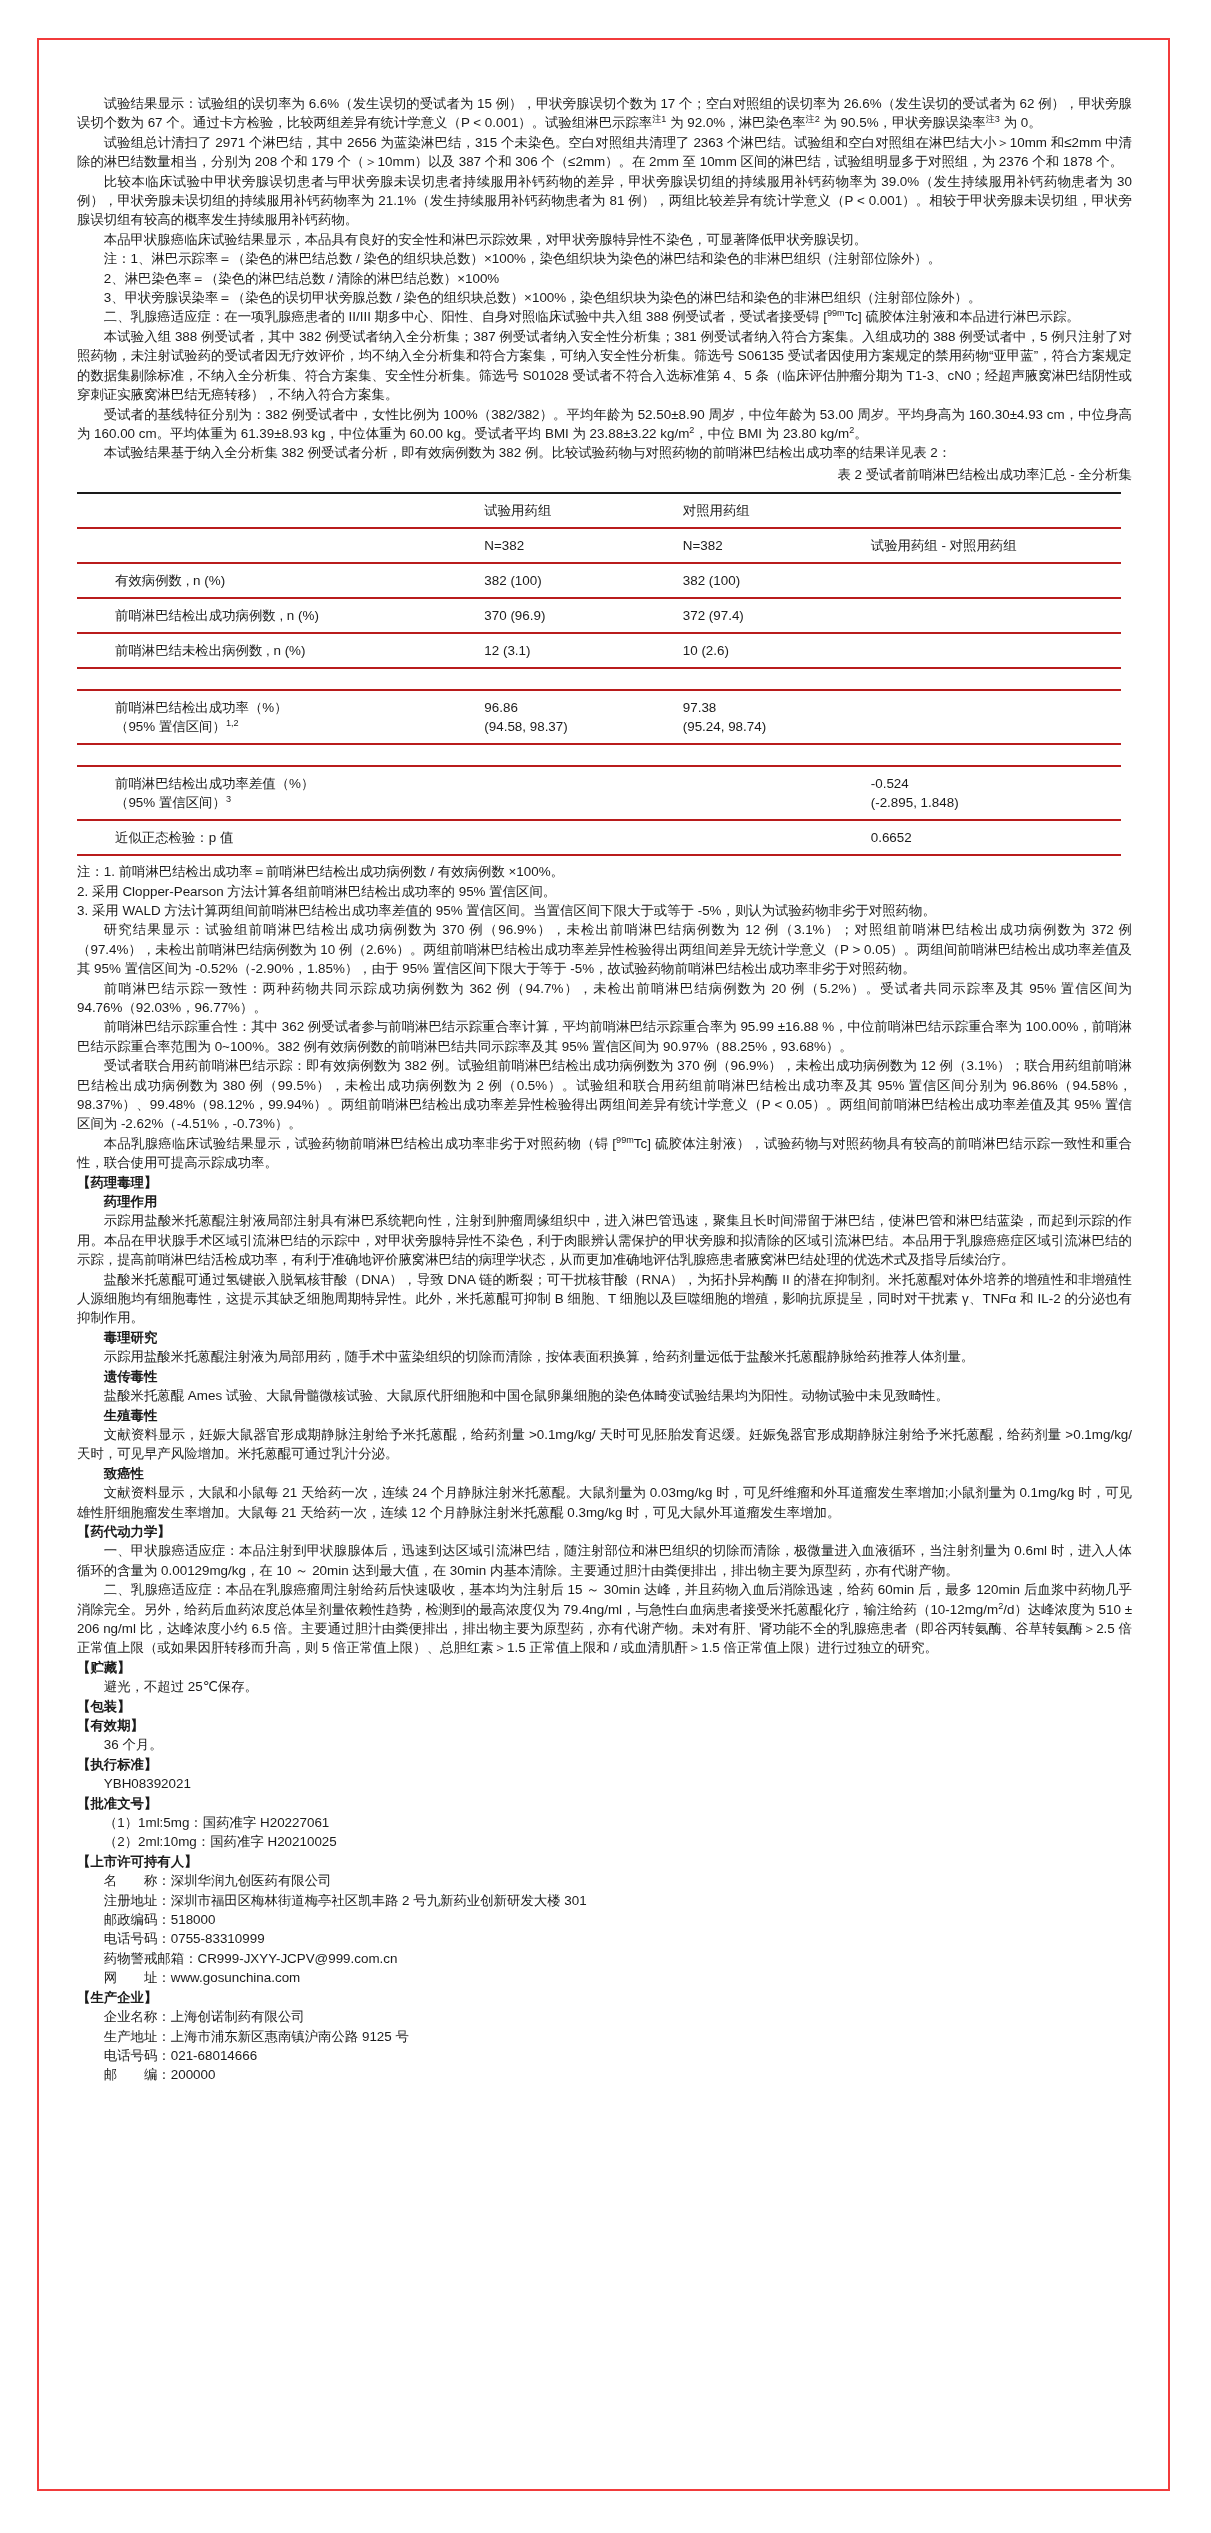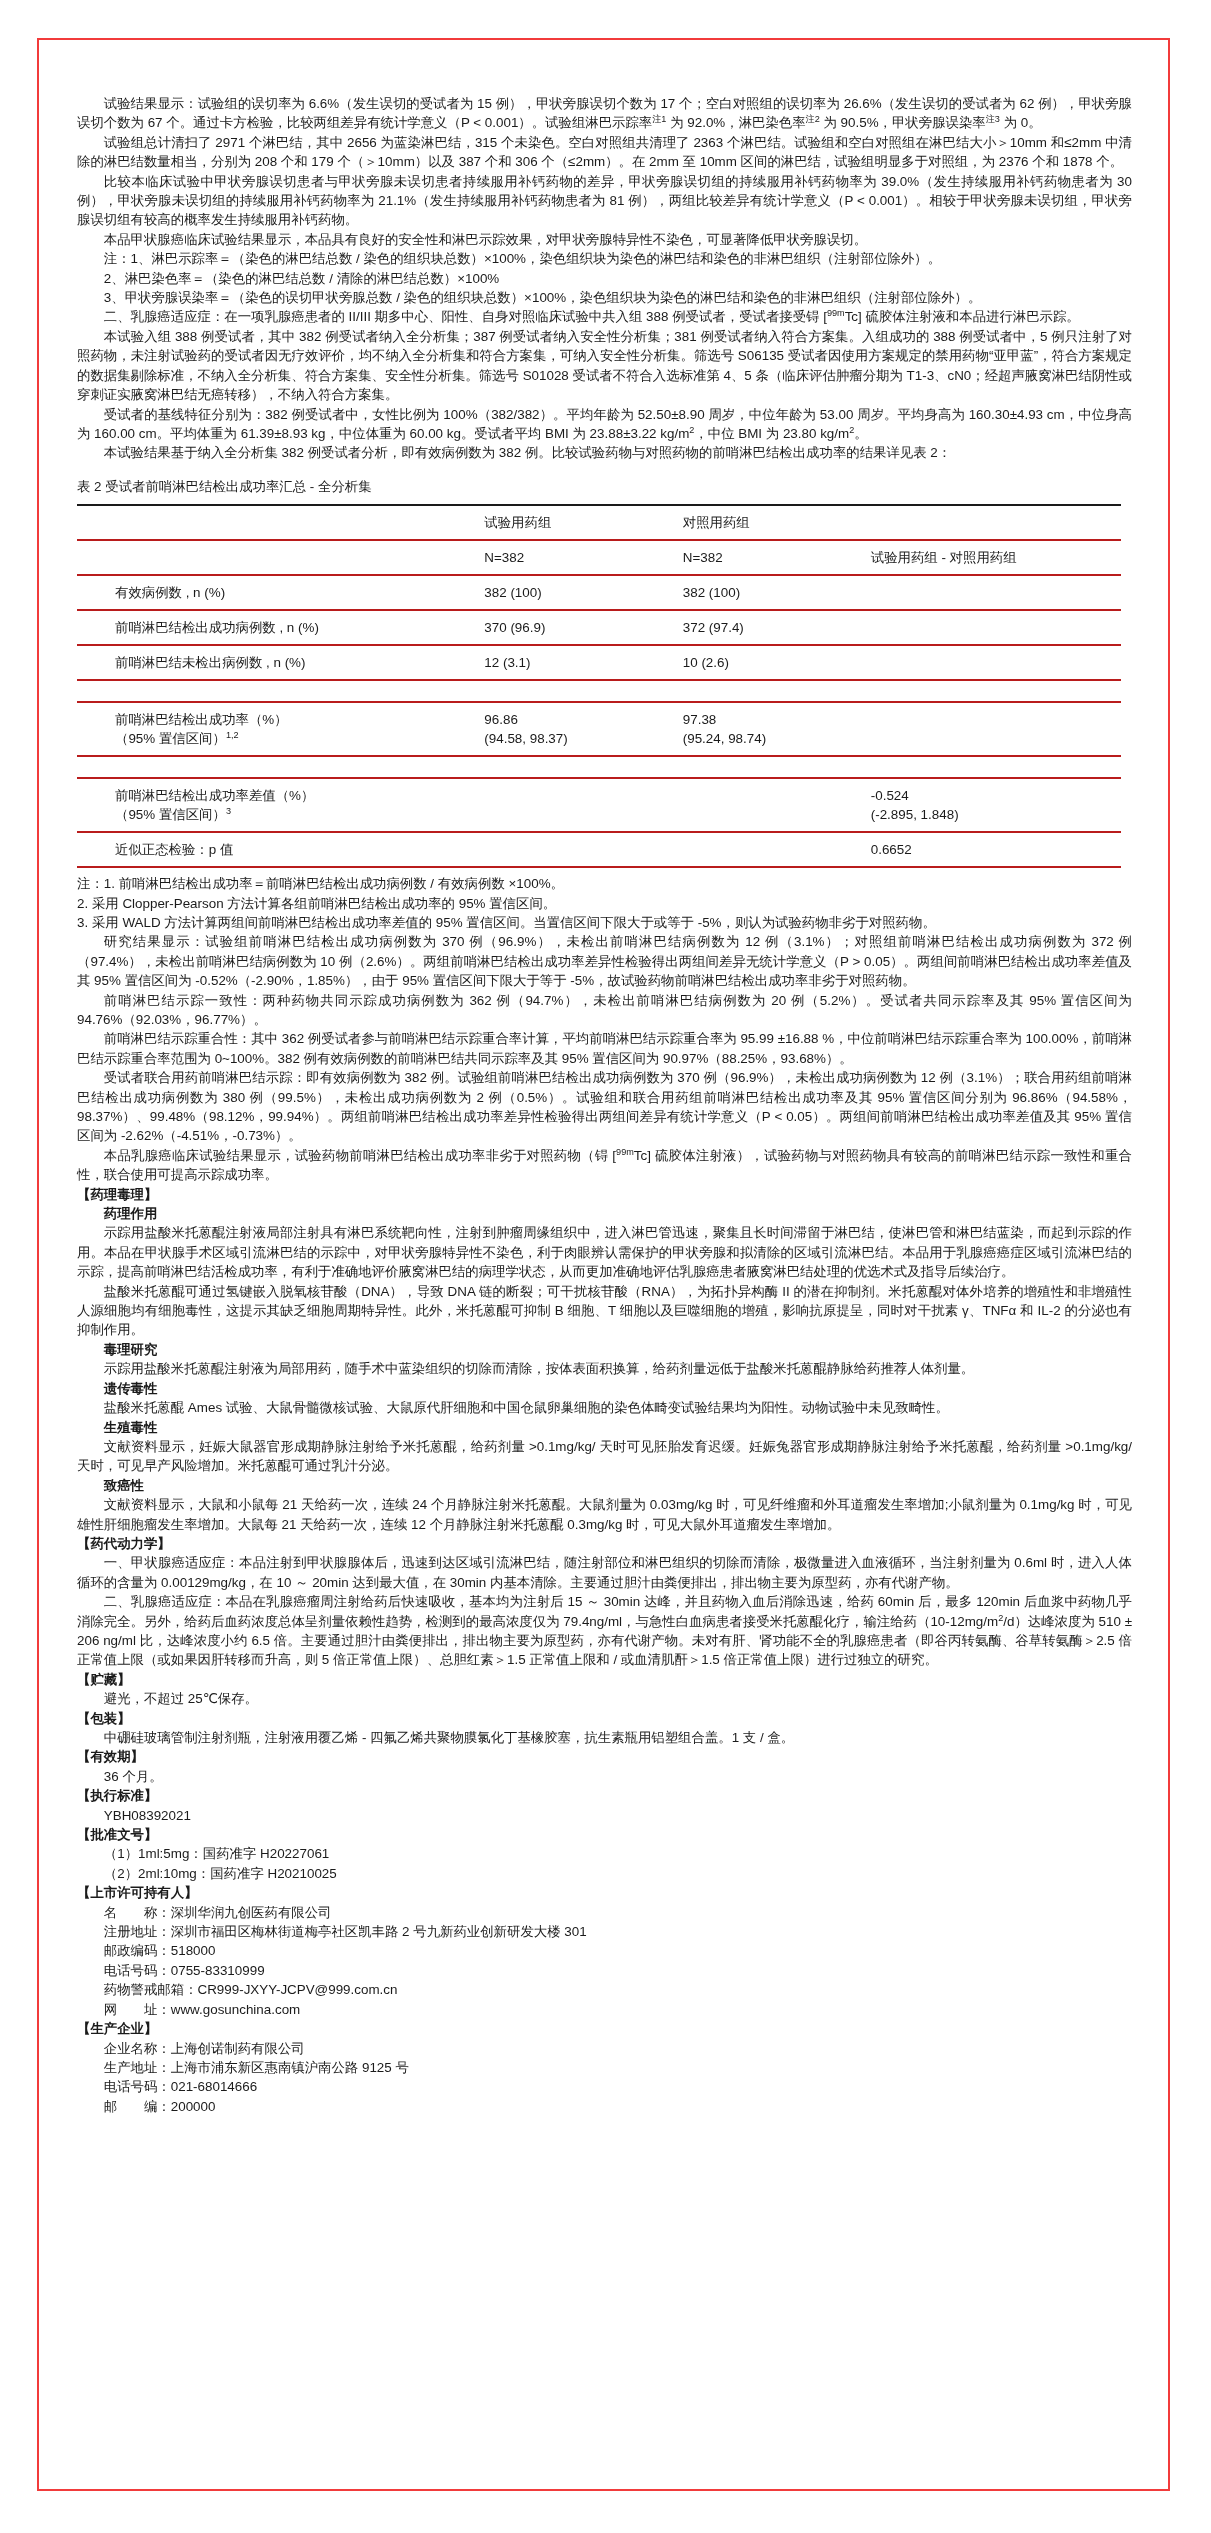--- a/index.html
+++ b/index.html
@@ -23,21 +23,21 @@
     padding:54px 36px 0 38px;
     font-size:13.4px;
     line-height:19.4px;
     text-align:justify;
   }
   .blk{margin:0;}
   .p{text-indent:2em;}
   .pn{text-indent:0;}
   .h1{font-weight:bold;text-indent:0;}
   .h2{font-weight:bold;text-indent:2em;}
-  .caption{text-align:left;text-indent:0;margin-top:14px;}
+  .caption{text-align:right;text-indent:0;margin-top:2px;}
   sup{font-size:0.68em;line-height:0;}
   table.ctable{
     border-collapse:collapse;
     width:99%;
     margin:8px 0 6px 0;
     table-layout:fixed;
     border-top:2px solid #1a1a1a;
   }
   table.ctable td{
     padding:7px 4px 7px 0;
@@ -160,21 +160,20 @@
       <div class="blk h2">生殖毒性</div>
       <div class="blk p">文献资料显示，妊娠大鼠器官形成期静脉注射给予米托蒽醌，给药剂量 &gt;0.1mg/kg/ 天时可见胚胎发育迟缓。妊娠兔器官形成期静脉注射给予米托蒽醌，给药剂量 &gt;0.1mg/kg/ 天时，可见早产风险增加。米托蒽醌可通过乳汁分泌。</div>
       <div class="blk h2">致癌性</div>
       <div class="blk p">文献资料显示，大鼠和小鼠每 21 天给药一次，连续 24 个月静脉注射米托蒽醌。大鼠剂量为 0.03mg/kg 时，可见纤维瘤和外耳道瘤发生率增加;小鼠剂量为 0.1mg/kg 时，可见雄性肝细胞瘤发生率增加。大鼠每 21 天给药一次，连续 12 个月静脉注射米托蒽醌 0.3mg/kg 时，可见大鼠外耳道瘤发生率增加。</div>
       <div class="blk h1">【药代动力学】</div>
       <div class="blk p">一、甲状腺癌适应症：本品注射到甲状腺腺体后，迅速到达区域引流淋巴结，随注射部位和淋巴组织的切除而清除，极微量进入血液循环，当注射剂量为 0.6ml 时，进入人体循环的含量为 0.00129mg/kg，在 10 ～ 20min 达到最大值，在 30min 内基本清除。主要通过胆汁由粪便排出，排出物主要为原型药，亦有代谢产物。</div>
       <div class="blk p">二、乳腺癌适应症：本品在乳腺癌瘤周注射给药后快速吸收，基本均为注射后 15 ～ 30min 达峰，并且药物入血后消除迅速，给药 60min 后，最多 120min 后血浆中药物几乎消除完全。另外，给药后血药浓度总体呈剂量依赖性趋势，检测到的最高浓度仅为 79.4ng/ml，与急性白血病患者接受米托蒽醌化疗，输注给药（10-12mg/m<sup>2</sup>/d）达峰浓度为 510 ± 206 ng/ml 比，达峰浓度小约 6.5 倍。主要通过胆汁由粪便排出，排出物主要为原型药，亦有代谢产物。未对有肝、肾功能不全的乳腺癌患者（即谷丙转氨酶、谷草转氨酶＞2.5 倍正常值上限（或如果因肝转移而升高，则 5 倍正常值上限）、总胆红素＞1.5 正常值上限和 / 或血清肌酐＞1.5 倍正常值上限）进行过独立的研究。</div>
       <div class="blk h1">【贮藏】</div>
       <div class="blk p">避光，不超过 25℃保存。</div>
       <div class="blk h1">【包装】</div>
-      <div class="blk p">中硼硅玻璃管制注射剂瓶，注射液用覆乙烯 - 四氟乙烯共聚物膜氯化丁基橡胶塞，抗生素瓶用铝塑组合盖。1 支 / 盒。</div>
       <div class="blk h1">【有效期】</div>
       <div class="blk p">36 个月。</div>
       <div class="blk h1">【执行标准】</div>
       <div class="blk p">YBH08392021</div>
       <div class="blk h1">【批准文号】</div>
       <div class="blk p">（1）1ml:5mg：国药准字 H20227061</div>
       <div class="blk p">（2）2ml:10mg：国药准字 H20210025</div>
       <div class="blk h1">【上市许可持有人】</div>
       <div class="blk p">名　　称：深圳华润九创医药有限公司</div>
       <div class="blk p">注册地址：深圳市福田区梅林街道梅亭社区凯丰路 2 号九新药业创新研发大楼 301</div>

